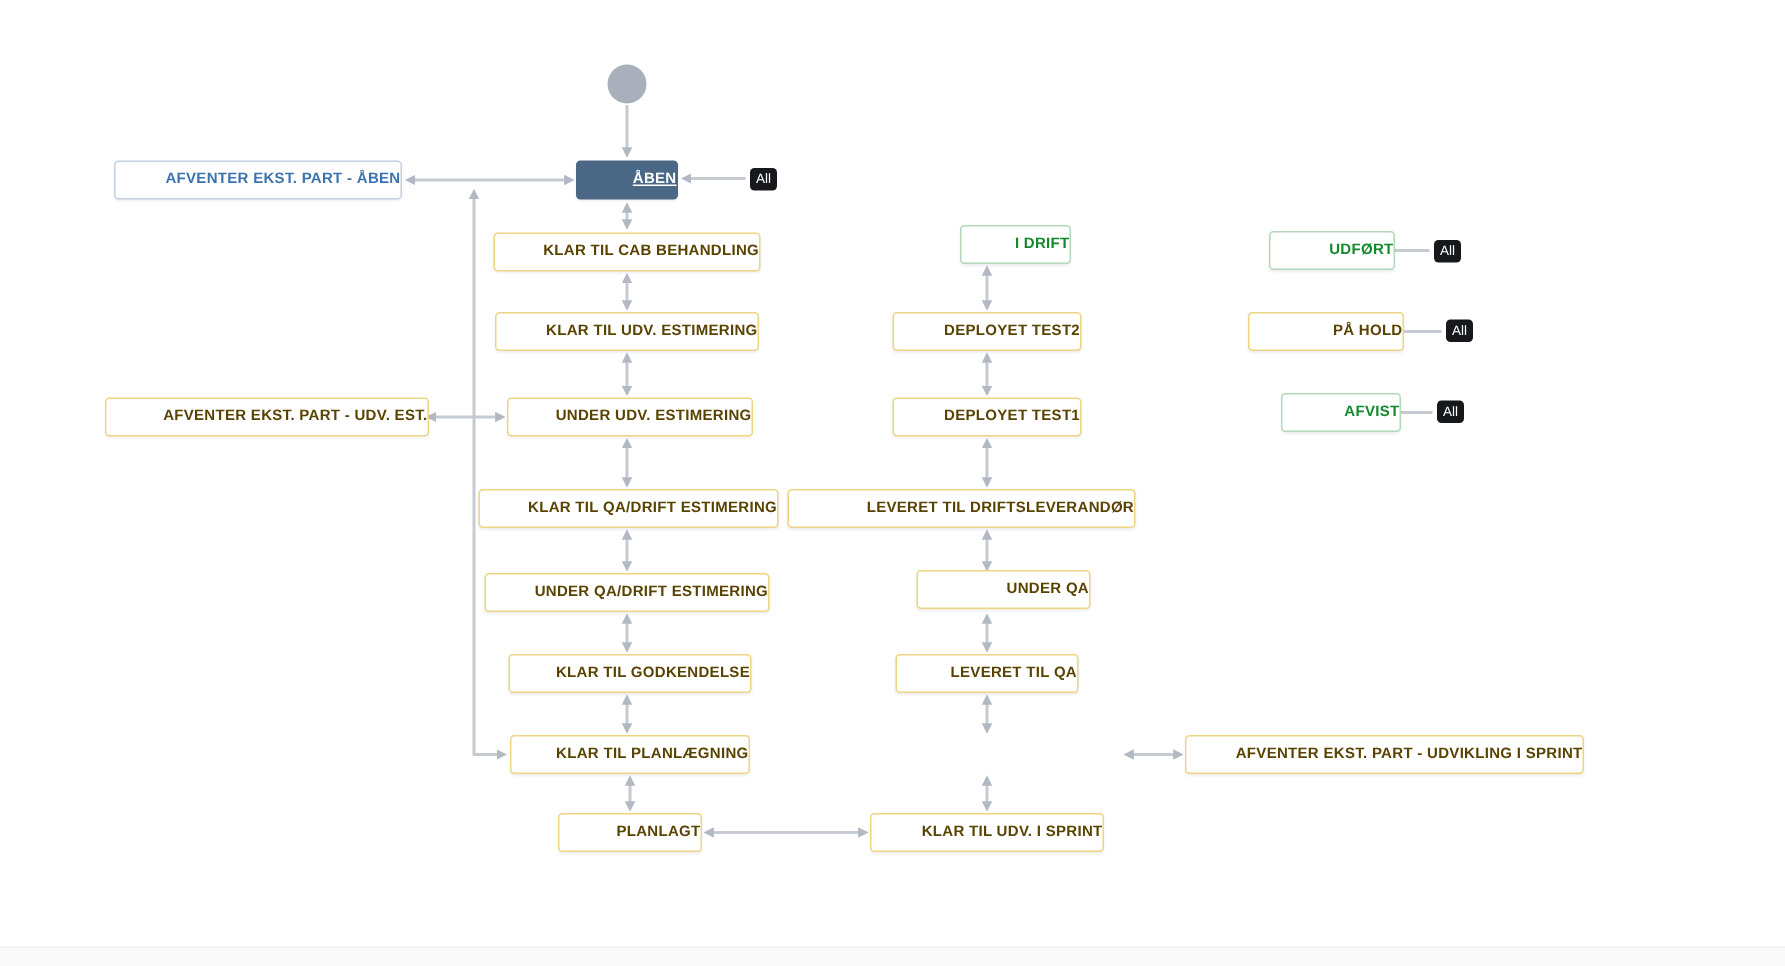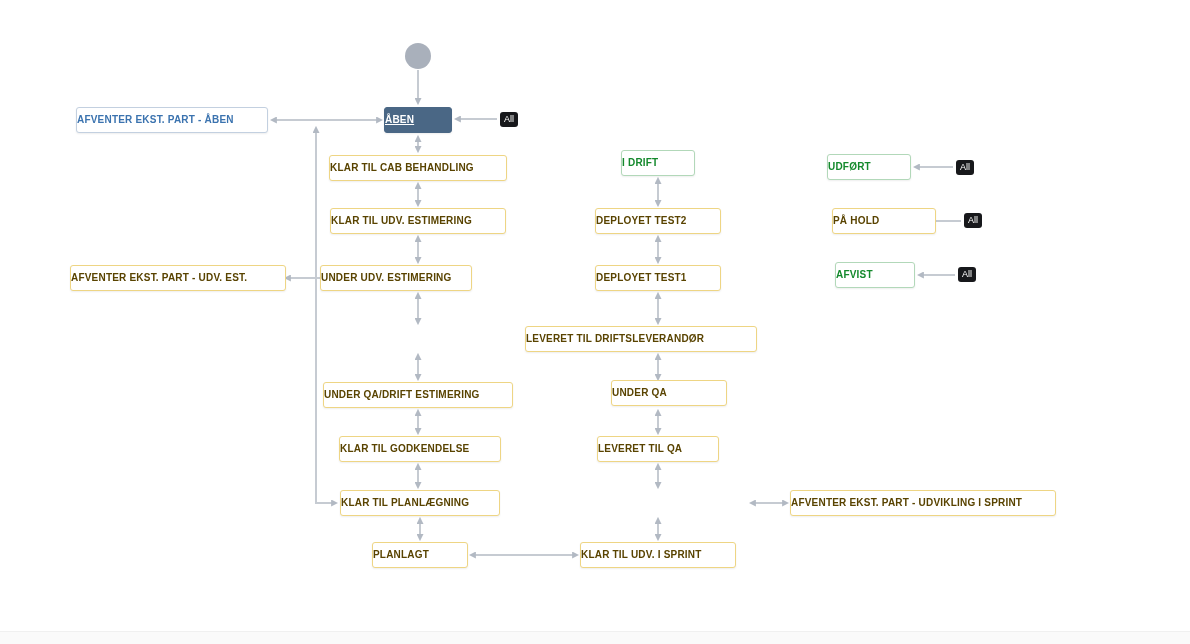--- a/index.html
+++ b/index.html
@@ -16,33 +16,34 @@
   .edge-head { fill: var(--arrow-head, #b2b9c3); }
 
   .node {
     position: absolute;
     height: 26px;
     line-height: 24px;
     box-sizing: border-box;
     background: var(--node-bg, #ffffff);
     border: 1px solid #cccccc;
     border-radius: 3px;
-    text-align: left;
+    text-align: right;
     font-size: 10px;
     font-weight: bold;
     letter-spacing: 0.2px;
     color: #333333;
     white-space: nowrap;
     box-shadow: 0 1px 2px rgba(0,0,0,0.07);
     cursor: pointer;
+    padding-left: 28px;
   }
   .cat-open       { background: var(--open-bg, #4a6785); border-color: var(--open-bg, #4a6785); color: var(--open-text, #ffffff); text-decoration: underline; }
   .cat-todo       { color: var(--todo-text, #3b73af); border-color: var(--todo-border, #c3d0e0); }
   .cat-inprogress { color: var(--inprogress-text, #594300); border-color: var(--inprogress-border, #eed584); }
-  .cat-done       { color: var(--done-text, #14892c); border-color: var(--done-border, #b2d8b9); }
+  .cat-done       { color: var(--done-text, #14892c); border-color: var(--done-border, #b2d8b9); margin-left: 19px; }
 
   .start-node {
     position: absolute;
     left: 405px; top: 43px;
     width: 26px; height: 26px;
     border-radius: 50%;
     background: var(--start-node, #a9b0bb);
     cursor: pointer;
   }
   .all-badge {
@@ -107,22 +108,23 @@
 
     <polyline class="edge" points="316,128 316,503 336,503" marker-start="url(#arr)" marker-end="url(#arr)"></polyline>
   </svg>
 
   <div class="start-node"></div>
 
   <div class="node cat-todo" style="left:76px;  top:107px; width:192px">AFVENTER EKST. PART - ÅBEN</div>
   <div class="node cat-open" style="left:384px; top:107px; width:68px">ÅBEN</div>
   <div class="node cat-inprogress" style="left:329px; top:155px; width:178px">KLAR TIL CAB BEHANDLING</div>
   <div class="node cat-inprogress" style="left:330px; top:208px; width:176px">KLAR TIL UDV. ESTIMERING</div>
-  <div class="node cat-inprogress" style="left:320px; top:265px; width:152px">UNDER UDV. ESTIMERING</div>
+  <div class="node cat-inprogress" style="left:338px; top:265px; width:164px">UNDER UDV. ESTIMERING</div>
   <div class="node cat-inprogress" style="left:70px;  top:265px; width:216px">AFVENTER EKST. PART - UDV. EST.</div>
+  <div class="node cat-inprogress" style="left:319px; top:326px; width:200px">KLAR TIL QA/DRIFT ESTIMERING</div>
   <div class="node cat-inprogress" style="left:323px; top:382px; width:190px">UNDER QA/DRIFT ESTIMERING</div>
   <div class="node cat-inprogress" style="left:339px; top:436px; width:162px">KLAR TIL GODKENDELSE</div>
   <div class="node cat-inprogress" style="left:340px; top:490px; width:160px">KLAR TIL PLANLÆGNING</div>
   <div class="node cat-inprogress" style="left:372px; top:542px; width:96px">PLANLAGT</div>
 
   <div class="node cat-done" style="left:621px; top:150px; width:74px">I DRIFT</div>
   <div class="node cat-inprogress" style="left:595px; top:208px; width:126px">DEPLOYET TEST2</div>
   <div class="node cat-inprogress" style="left:595px; top:265px; width:126px">DEPLOYET TEST1</div>
   <div class="node cat-inprogress" style="left:525px; top:326px; width:232px">LEVERET TIL DRIFTSLEVERANDØR</div>
   <div class="node cat-inprogress" style="left:611px; top:380px; width:116px">UNDER QA</div>

